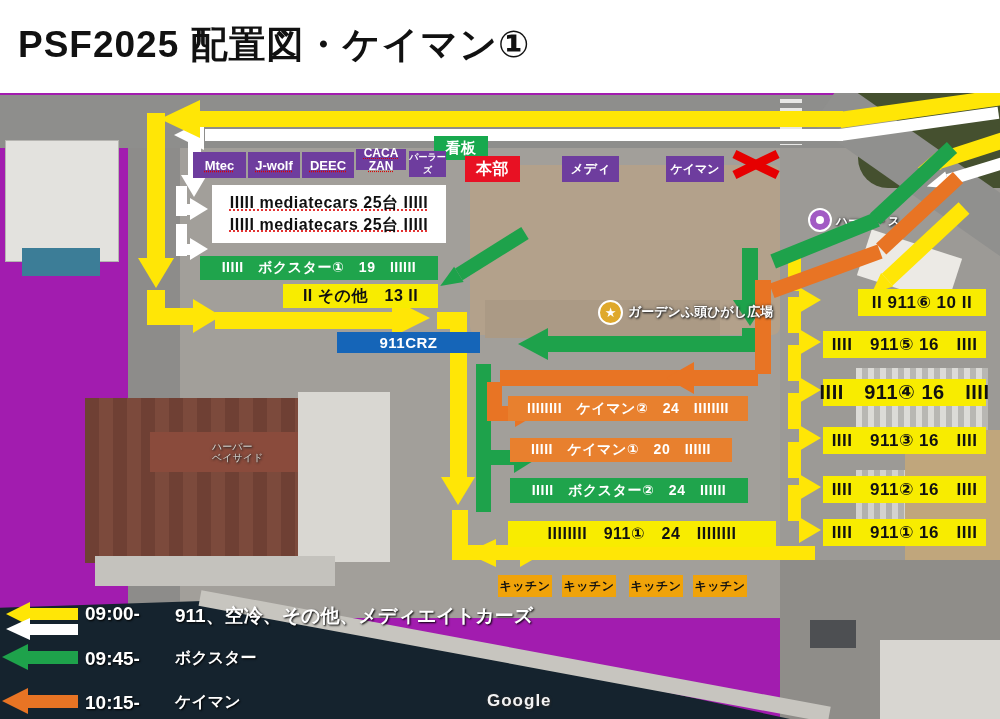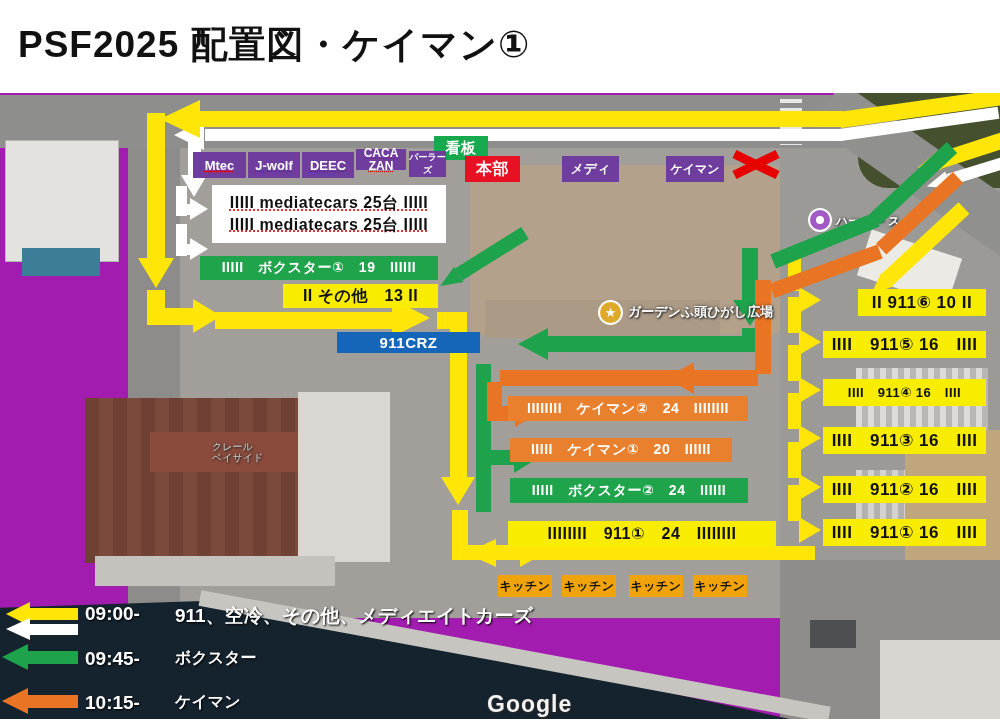--- a/index.html
+++ b/index.html
@@ -211,21 +211,21 @@
     <div class="bar" style="left:508px;top:521px;width:268px;height:26px;background:#f8ec00;color:#111;font-size:16px">
           <span>IIIIIIII　911①　24　IIIIIIII</span>
         </div>
 
     <div class="bar" style="left:858px;top:289px;width:128px;height:27px;background:#f8ec00;color:#111;font-size:17px">
           <span>II 911⑥ 10 II</span>
         </div>
     <div class="bar" style="left:823px;top:331px;width:163px;height:27px;background:#f8ec00;color:#111;font-size:17px">
           <span>IIII　911⑤ 16　IIII</span>
         </div>
-    <div class="bar" style="left:823px;top:379px;width:163px;height:27px;background:#f8ec00;color:#111;font-size:13px">
+    <div class="bar" style="left:823px;top:379px;width:163px;height:27px;background:#f8ec00;color:#111;font-size:20px">
           <span>IIII　911④ 16　IIII</span>
         </div>
     <div class="bar" style="left:823px;top:427px;width:163px;height:27px;background:#f8ec00;color:#111;font-size:17px">
           <span>IIII　911③ 16　IIII</span>
         </div>
     <div class="bar" style="left:823px;top:476px;width:163px;height:27px;background:#f8ec00;color:#111;font-size:17px">
           <span>IIII　911② 16　IIII</span>
         </div>
     <div class="bar" style="left:823px;top:519px;width:163px;height:27px;background:#f8ec00;color:#111;font-size:17px">
           <span>IIII　911① 16　IIII</span>
@@ -244,24 +244,24 @@
           <span>キッチン</span>
         </div>
 
     <div class="seg ov" style="left:598px;top:300px;width:21px;height:21px;border-radius:50%;background:#dfa племени92c;background:#dfa92c;border:2px solid #fff;color:#fff;font-size:13px;line-height:21px;text-align:center;z-index:6">★</div>
     <div class="poi-label" style="left:628px;top:303px;font-size:13px">ガーデンふ頭ひがし広場</div>
     <div class="seg ov" style="left:808px;top:208px;width:20px;height:20px;border-radius:50%;background:#a25bc4;border:2px solid #fff;z-index:6">
       <span class="seg" style="left:6px;top:6px;width:8px;height:8px;border-radius:50%;background:#fff"></span>
     </div>
     <div class="poi-label" style="left:836px;top:213px;font-size:12px;z-index:4">ハーバー ス</div>
     <div class="poi-label" style="left:212px;top:441px;font-size:10px;font-weight:normal;color:#d5d5d0;line-height:1.1;z-index:3">
-      <span style="display:block">クレール</span>
+      <span style="display:block">ハーバー</span>
       <span style="display:block">ベイサイド</span>
     </div>
-    <div class="poi-label" style="left:487px;top:691px;font-size:23px;letter-spacing:1px;z-index:6;opacity:.95">Google</div>
+    <div class="poi-label" style="left:487px;top:691px;font-size:17px;letter-spacing:1px;z-index:6;opacity:.95">Google</div>
 
     <div class="seg" style="left:28px;top:608px;width:50px;height:12px;background:#ffe606;z-index:7"></div>
     <div class="tri" style="left:6px;top:602px;color:#ffe606;border-right:24px solid;border-top:12px solid transparent;border-bottom:12px solid transparent;z-index:7"></div>
     <div class="seg" style="left:28px;top:624px;width:50px;height:11px;background:#fff;z-index:7"></div>
     <div class="tri" style="left:6px;top:618px;color:#fff;border-right:24px solid;border-top:11px solid transparent;border-bottom:11px solid transparent;z-index:7"></div>
     <div class="legend-text" style="left:85px;top:603px">09:00-</div>
     <div class="legend-text" style="left:175px;top:603px">911、空冷、その他、メディエイトカーズ</div>
 
     <div class="seg" style="left:26px;top:651px;width:52px;height:13px;background:#1ea24b;z-index:7"></div>
     <div class="tri" style="left:2px;top:644px;color:#1ea24b;border-right:26px solid;border-top:13px solid transparent;border-bottom:13px solid transparent;z-index:7"></div>

